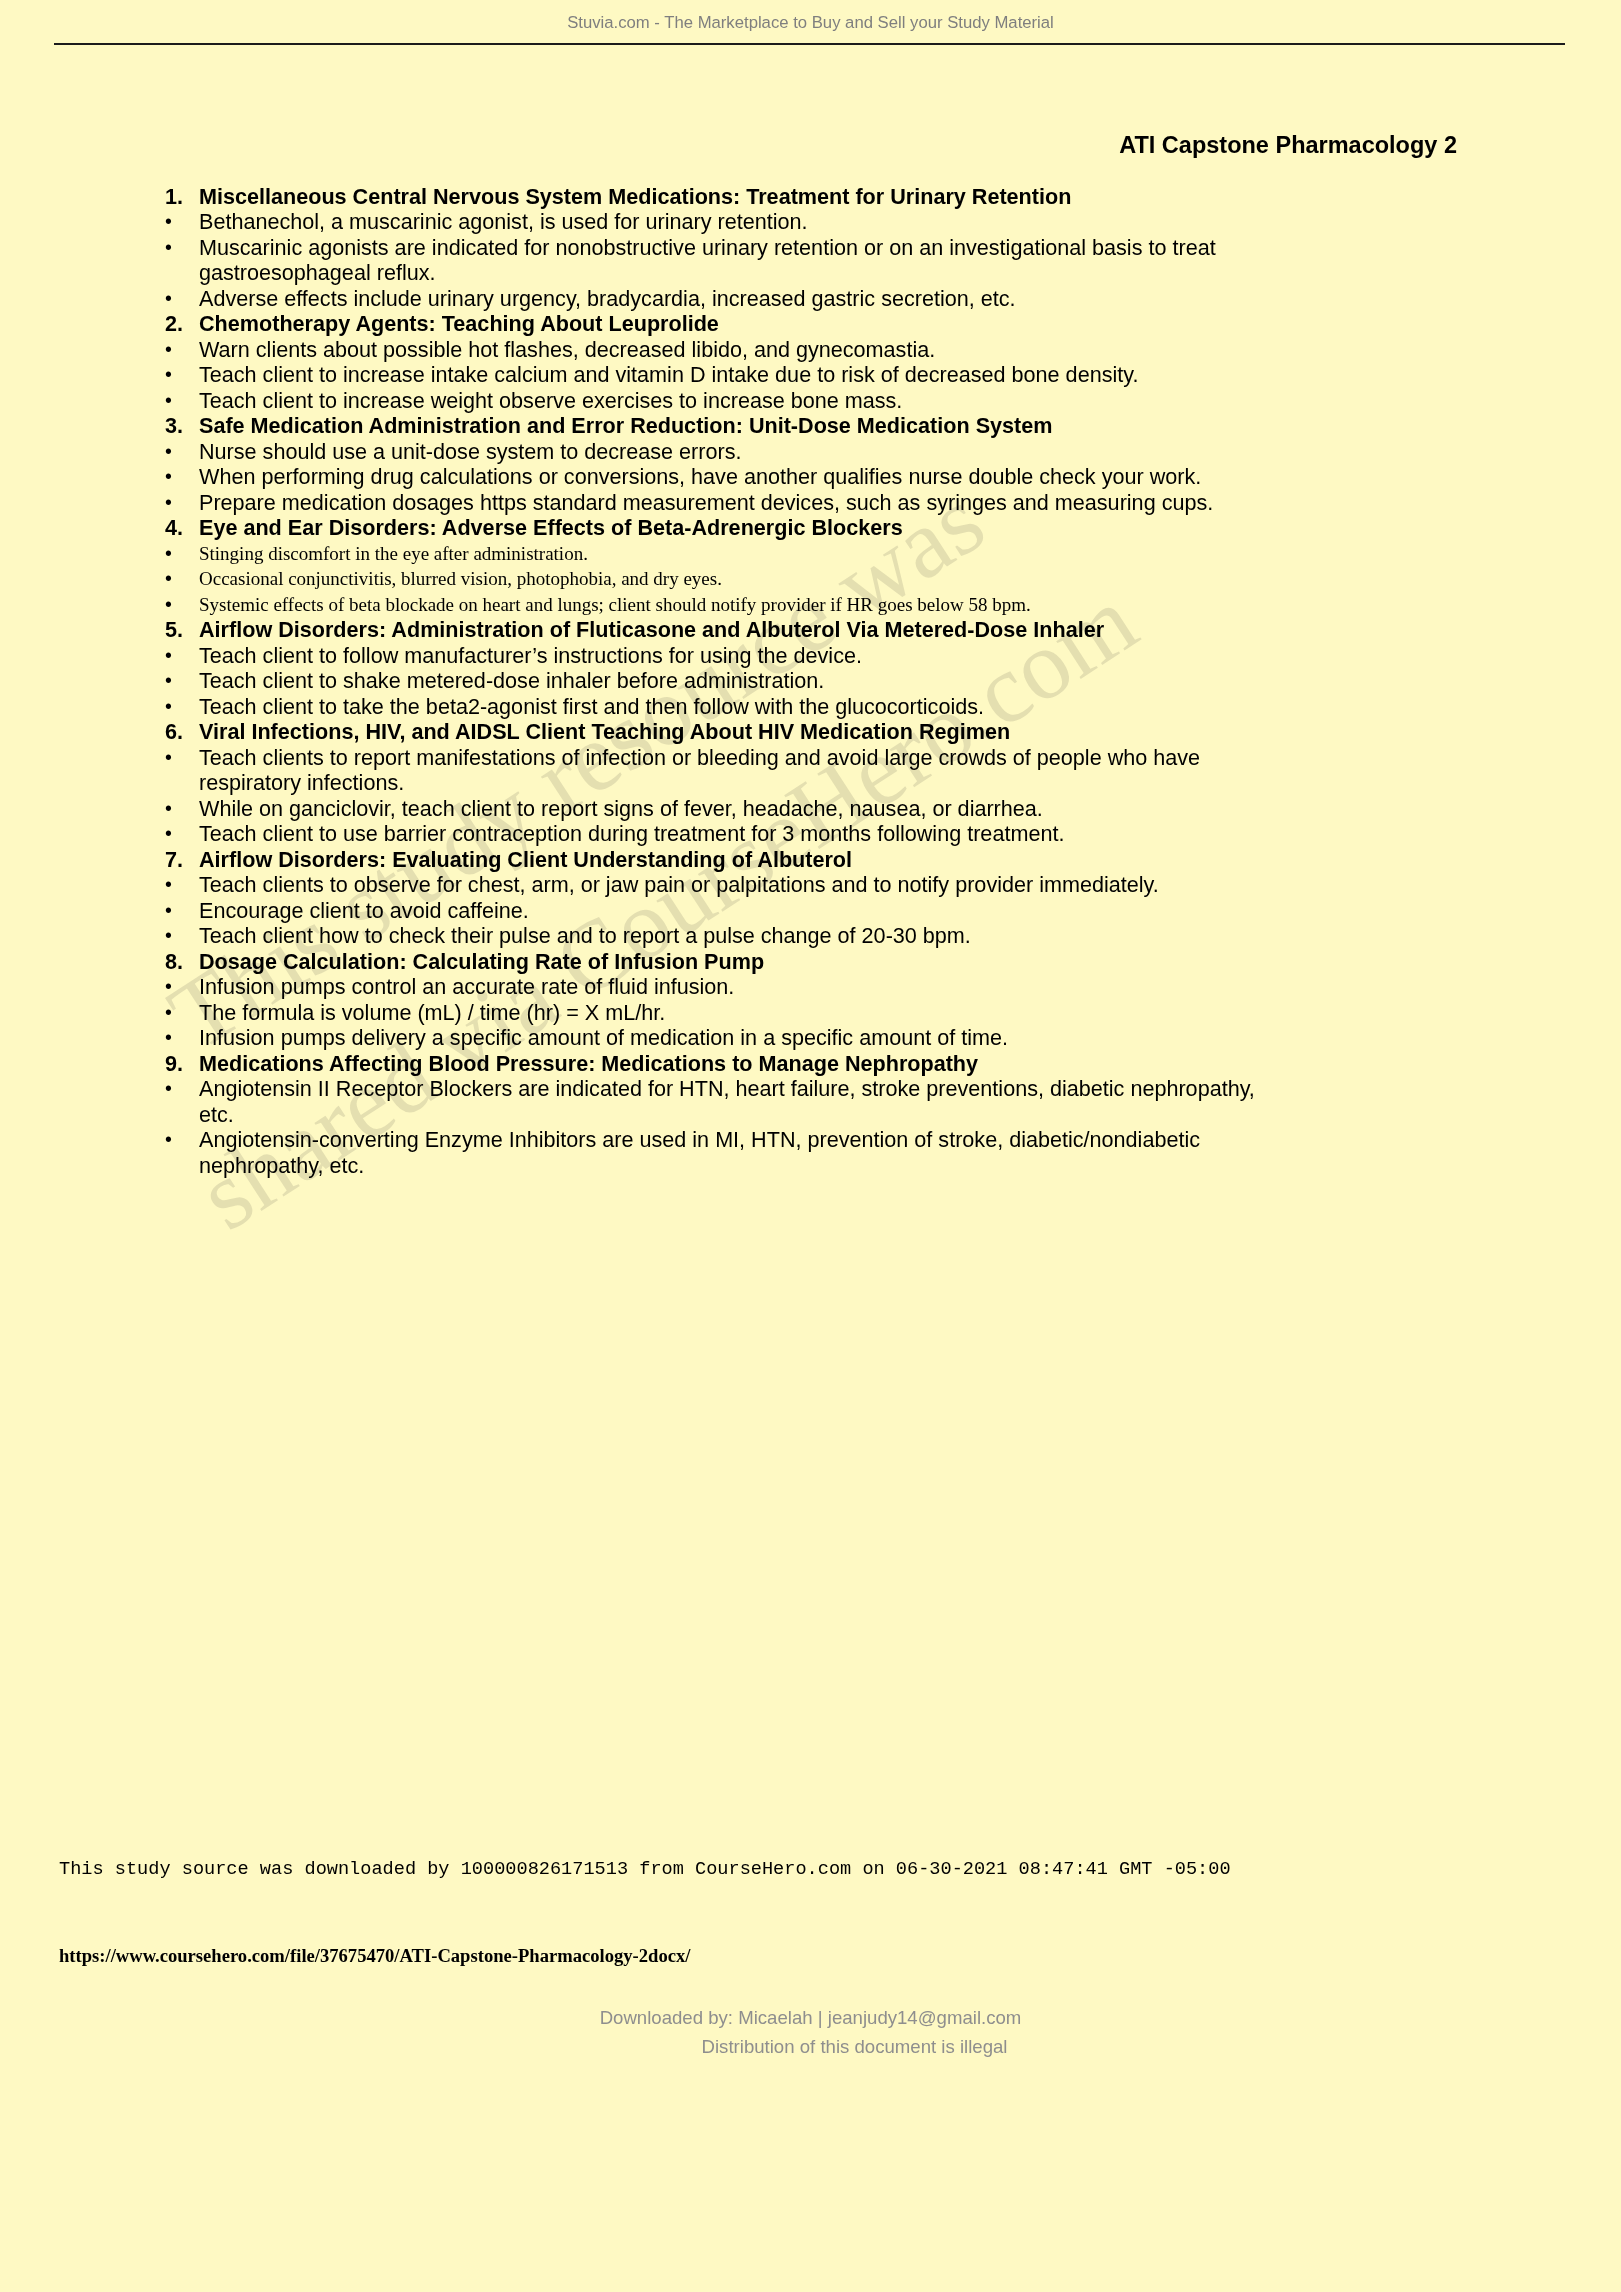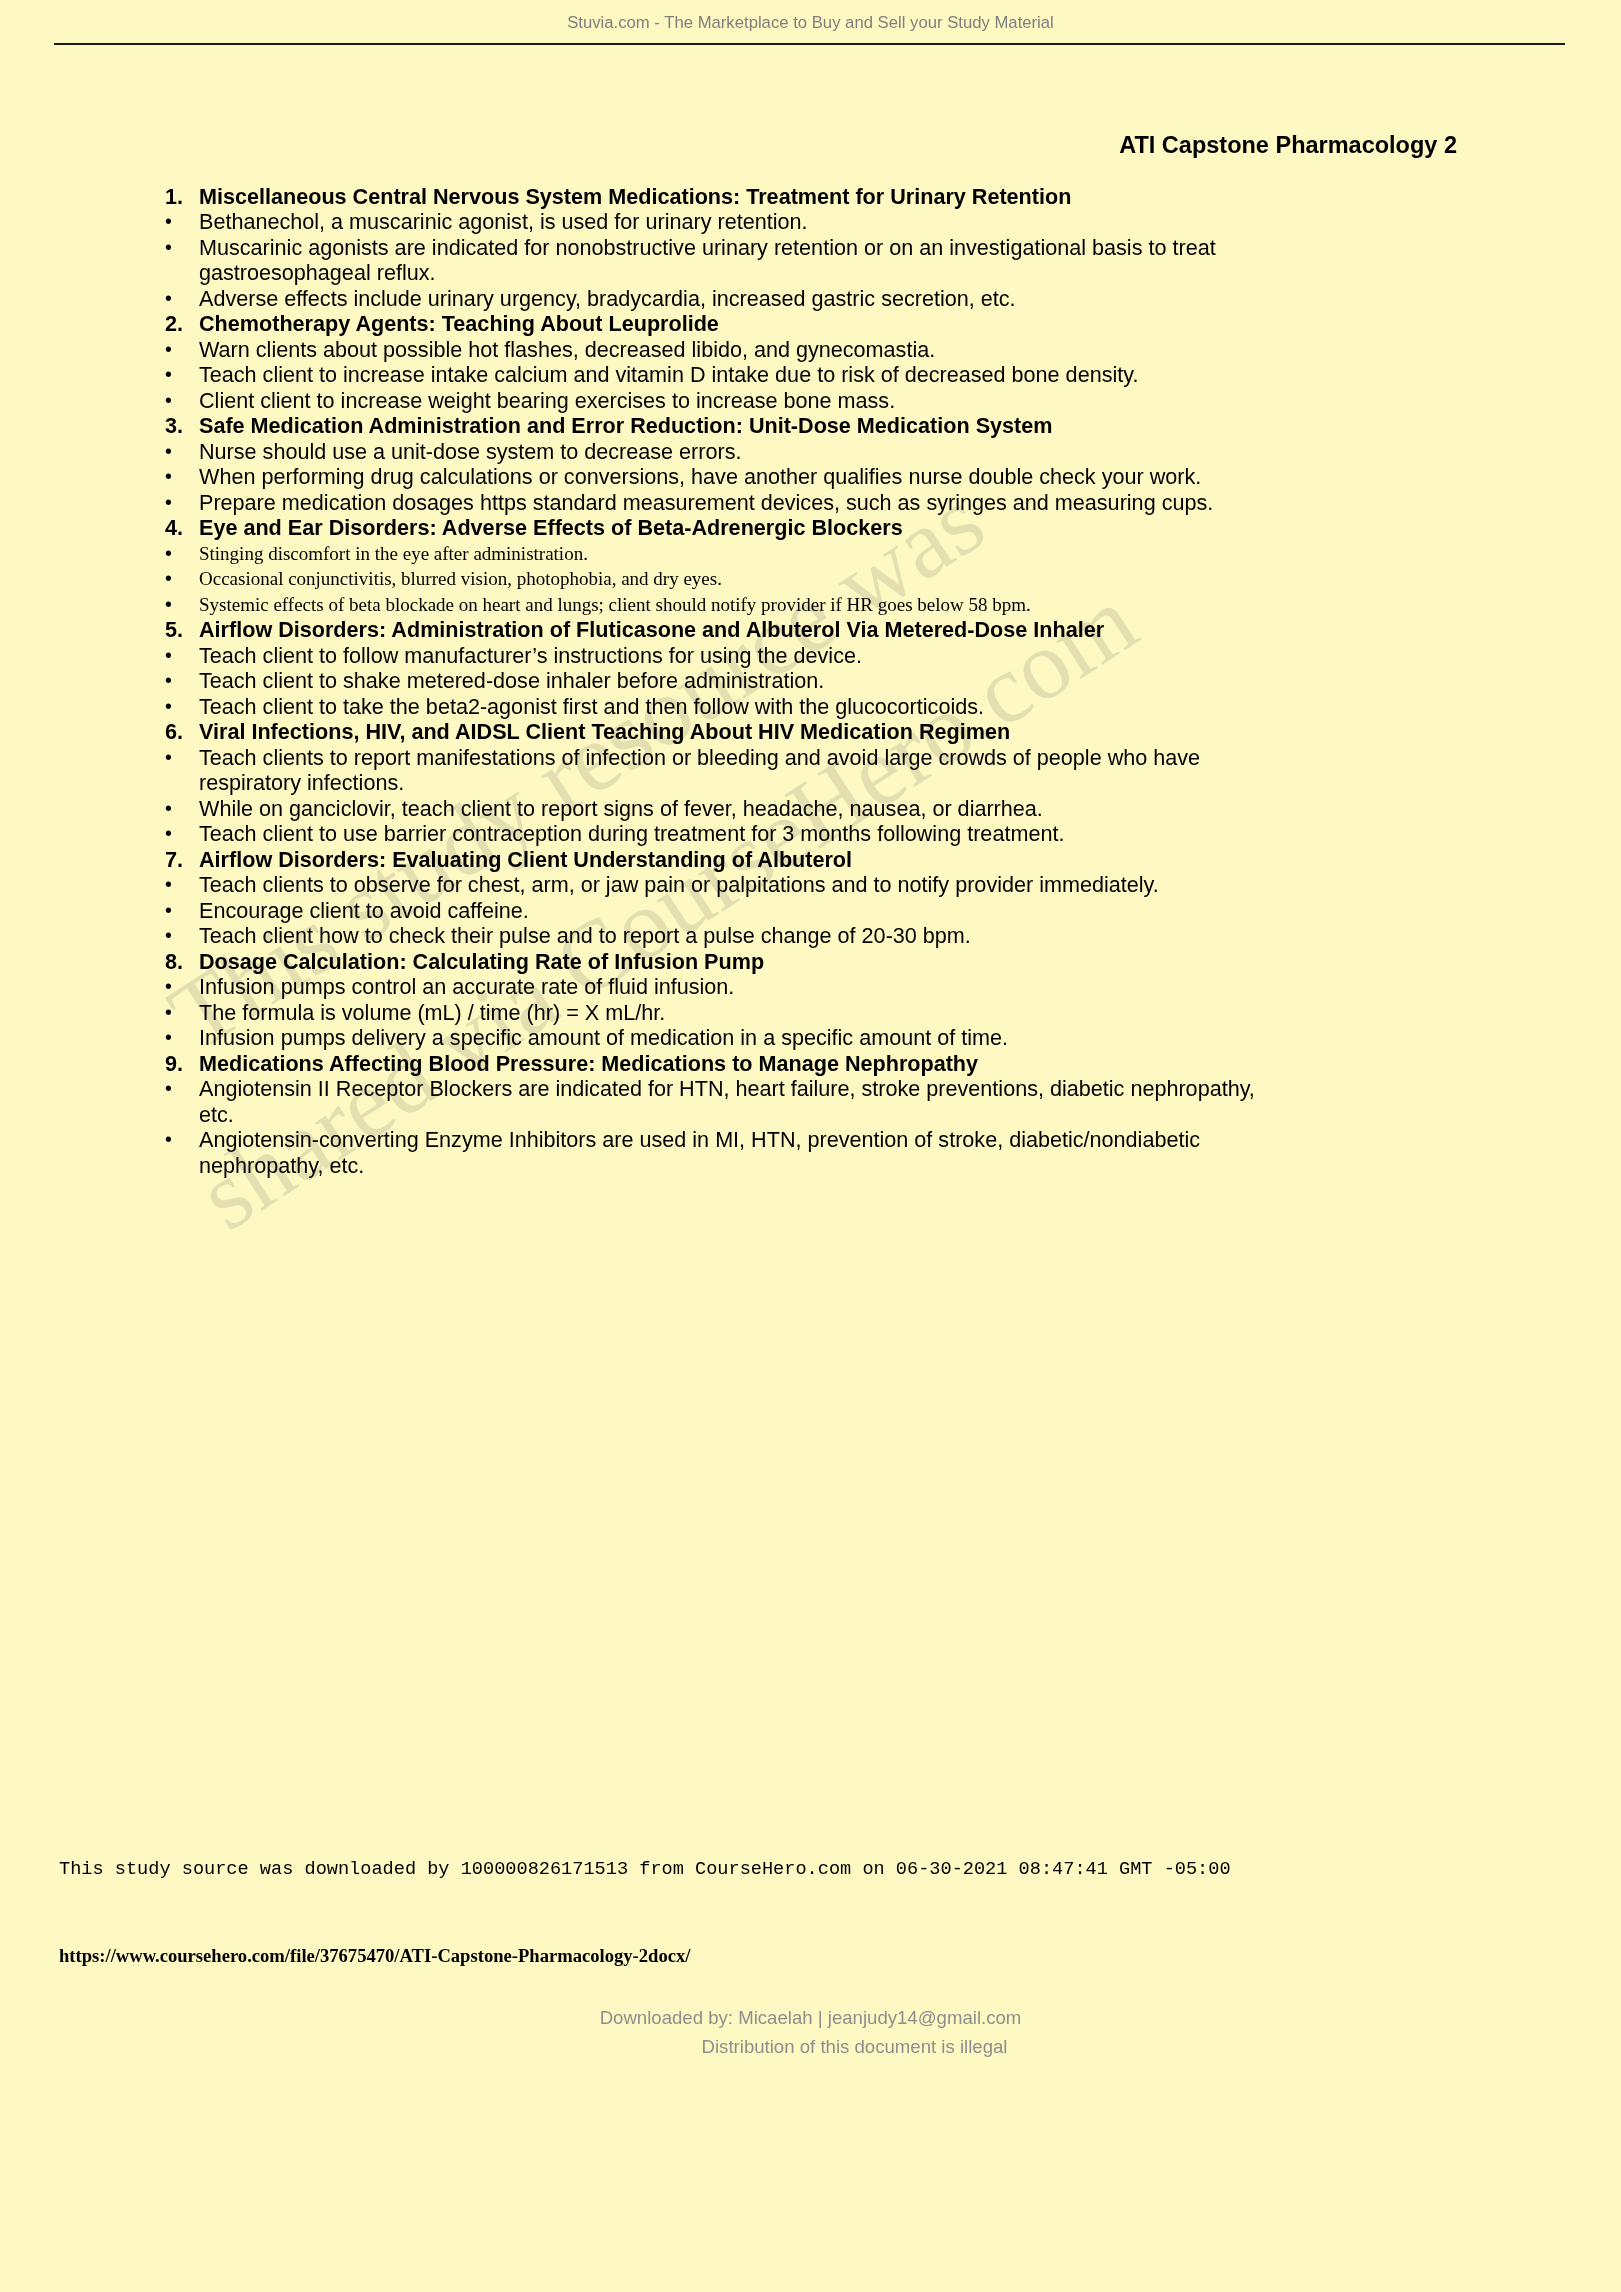--- a/index.html
+++ b/index.html
@@ -162,21 +162,21 @@
         <div class="row bullet-row">
           <span class="marker dot">•</span>
           <span class="text">Warn clients about possible hot flashes, decreased libido, and gynecomastia.</span>
         </div>
         <div class="row bullet-row">
           <span class="marker dot">•</span>
           <span class="text">Teach client to increase intake calcium and vitamin D intake due to risk of decreased bone density.</span>
         </div>
         <div class="row bullet-row">
           <span class="marker dot">•</span>
-          <span class="text">Client client to increase weight bearing exercises to increase bone mass.</span>
+          <span class="text">Teach client to increase weight observe exercises to increase bone mass.</span>
         </div>
         <div class="row heading-row">
           <span class="marker number">3.</span>
           <span class="text heading-text">Safe Medication Administration and Error Reduction: Unit-Dose Medication System</span>
         </div>
         <div class="row bullet-row">
           <span class="marker dot">•</span>
           <span class="text">Nurse should use a unit-dose system to decrease errors.</span>
         </div>
         <div class="row bullet-row">

